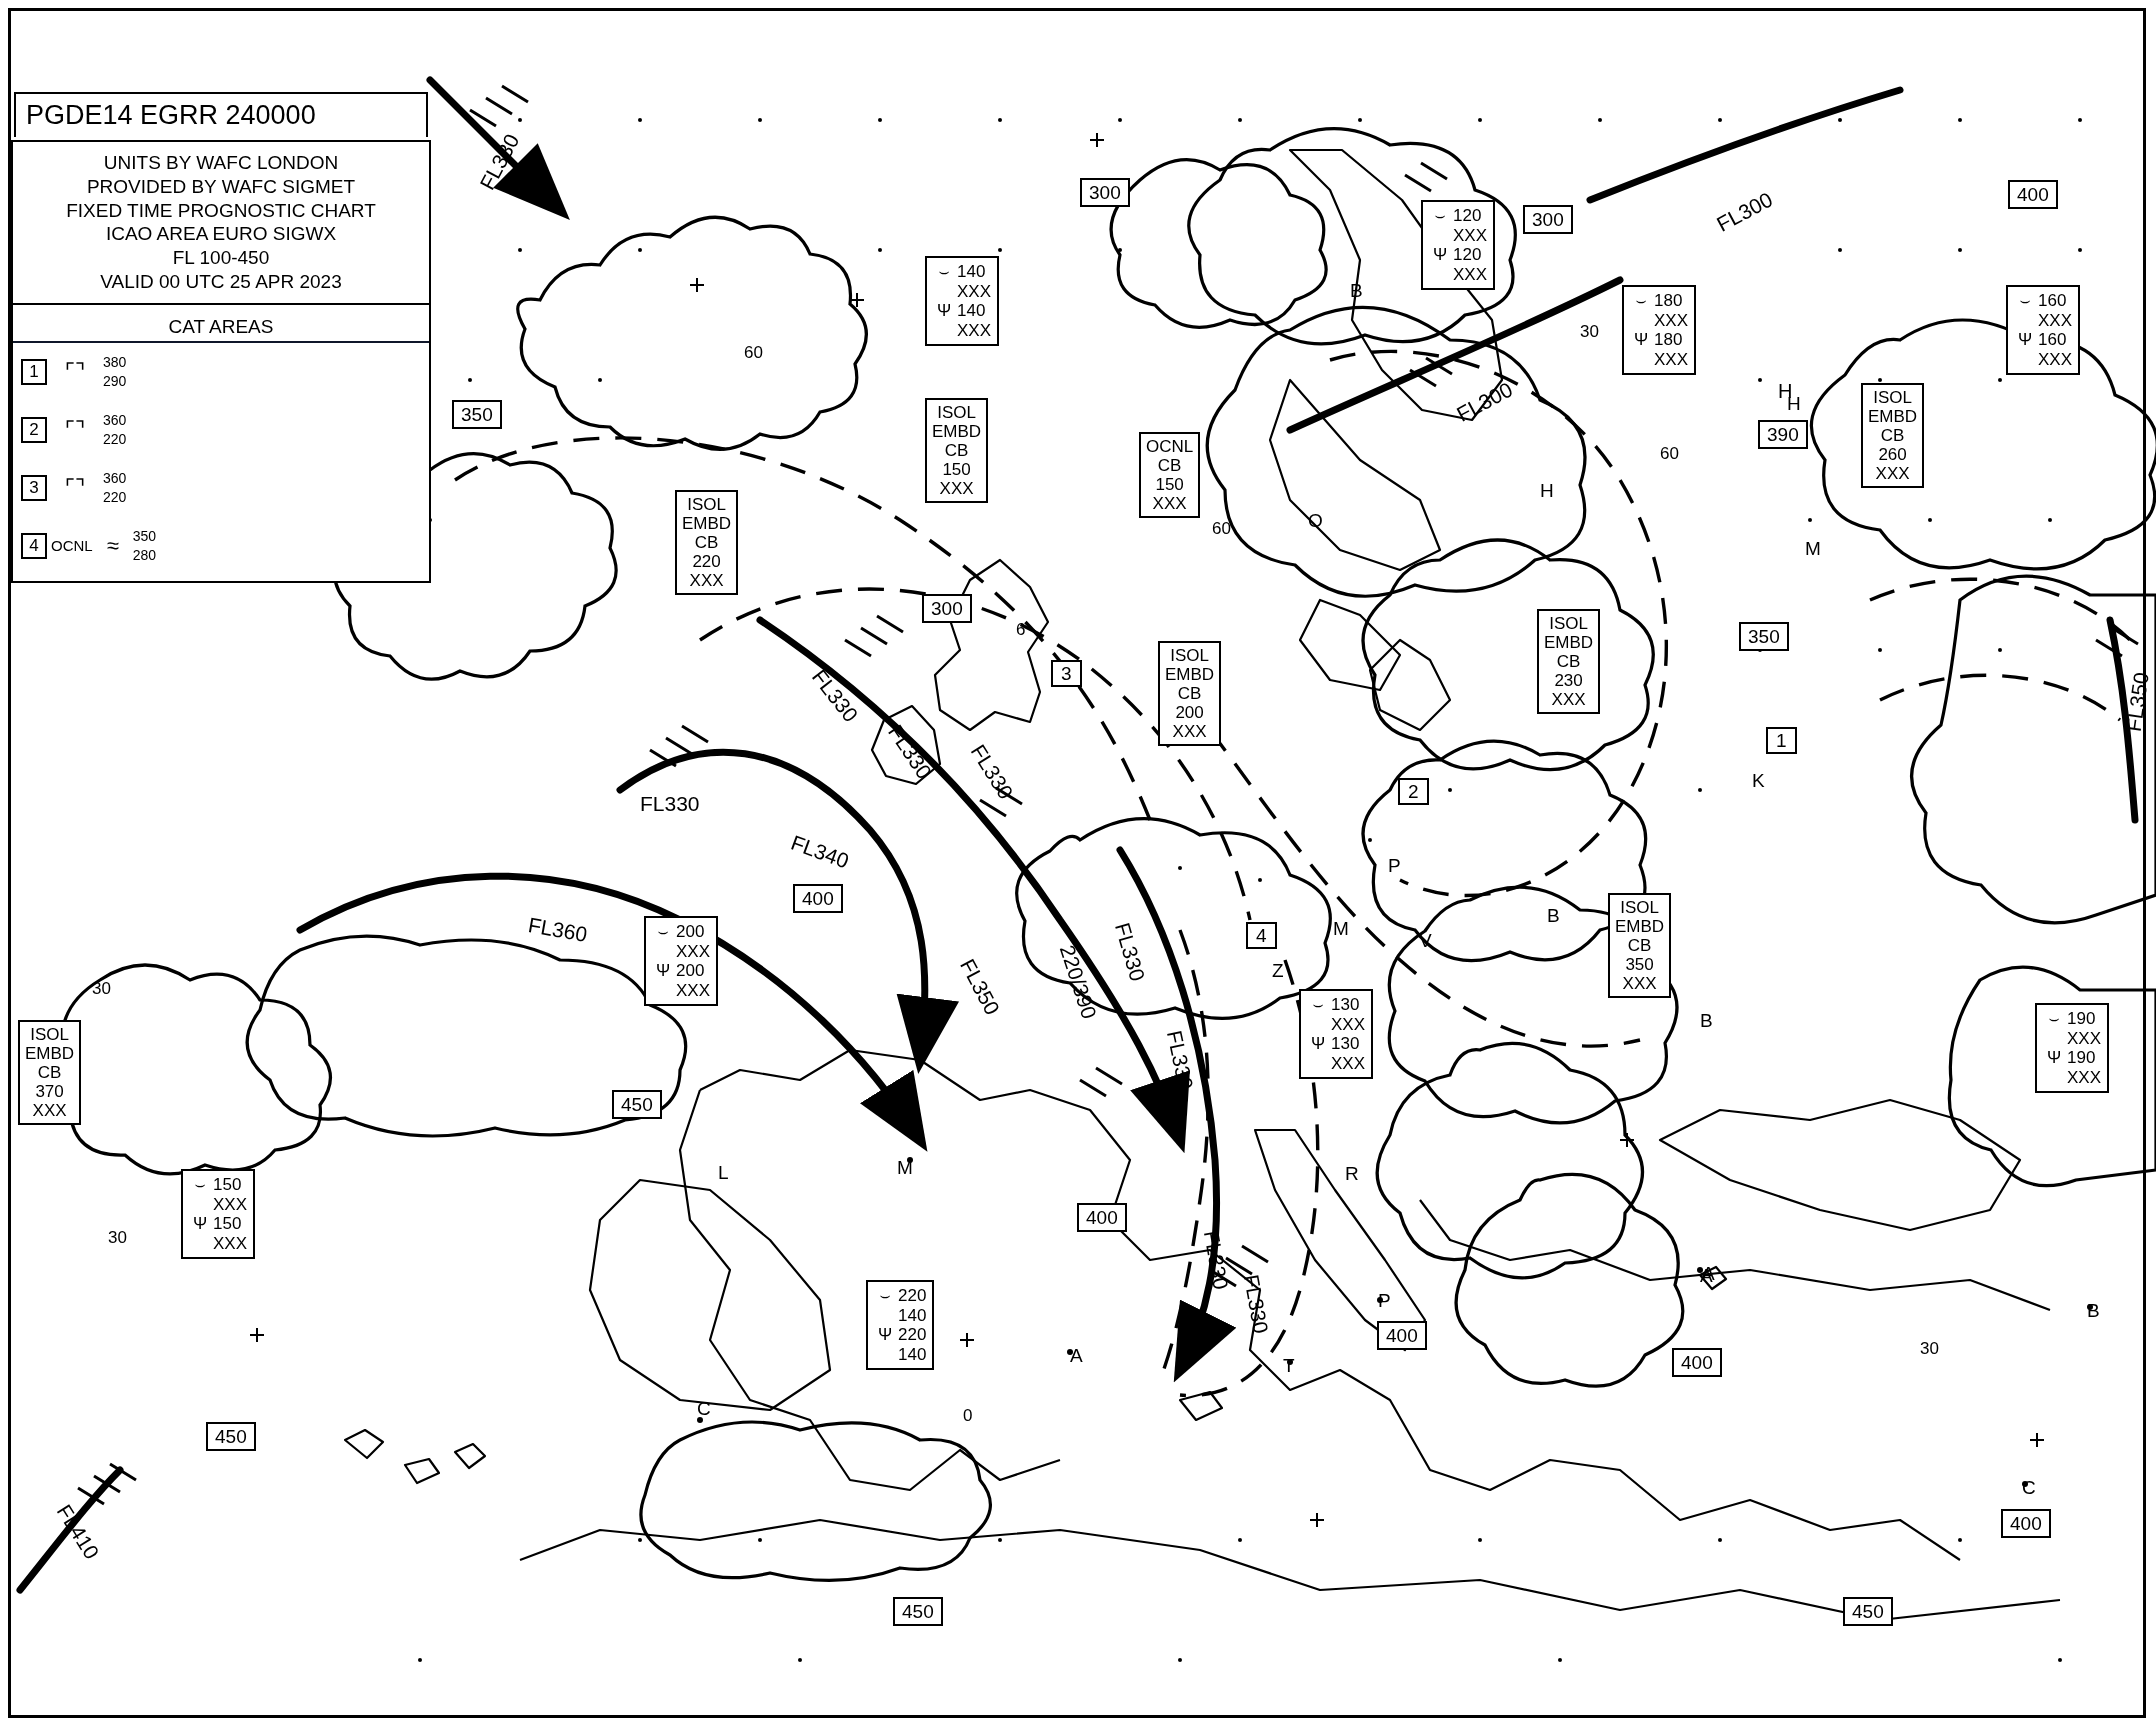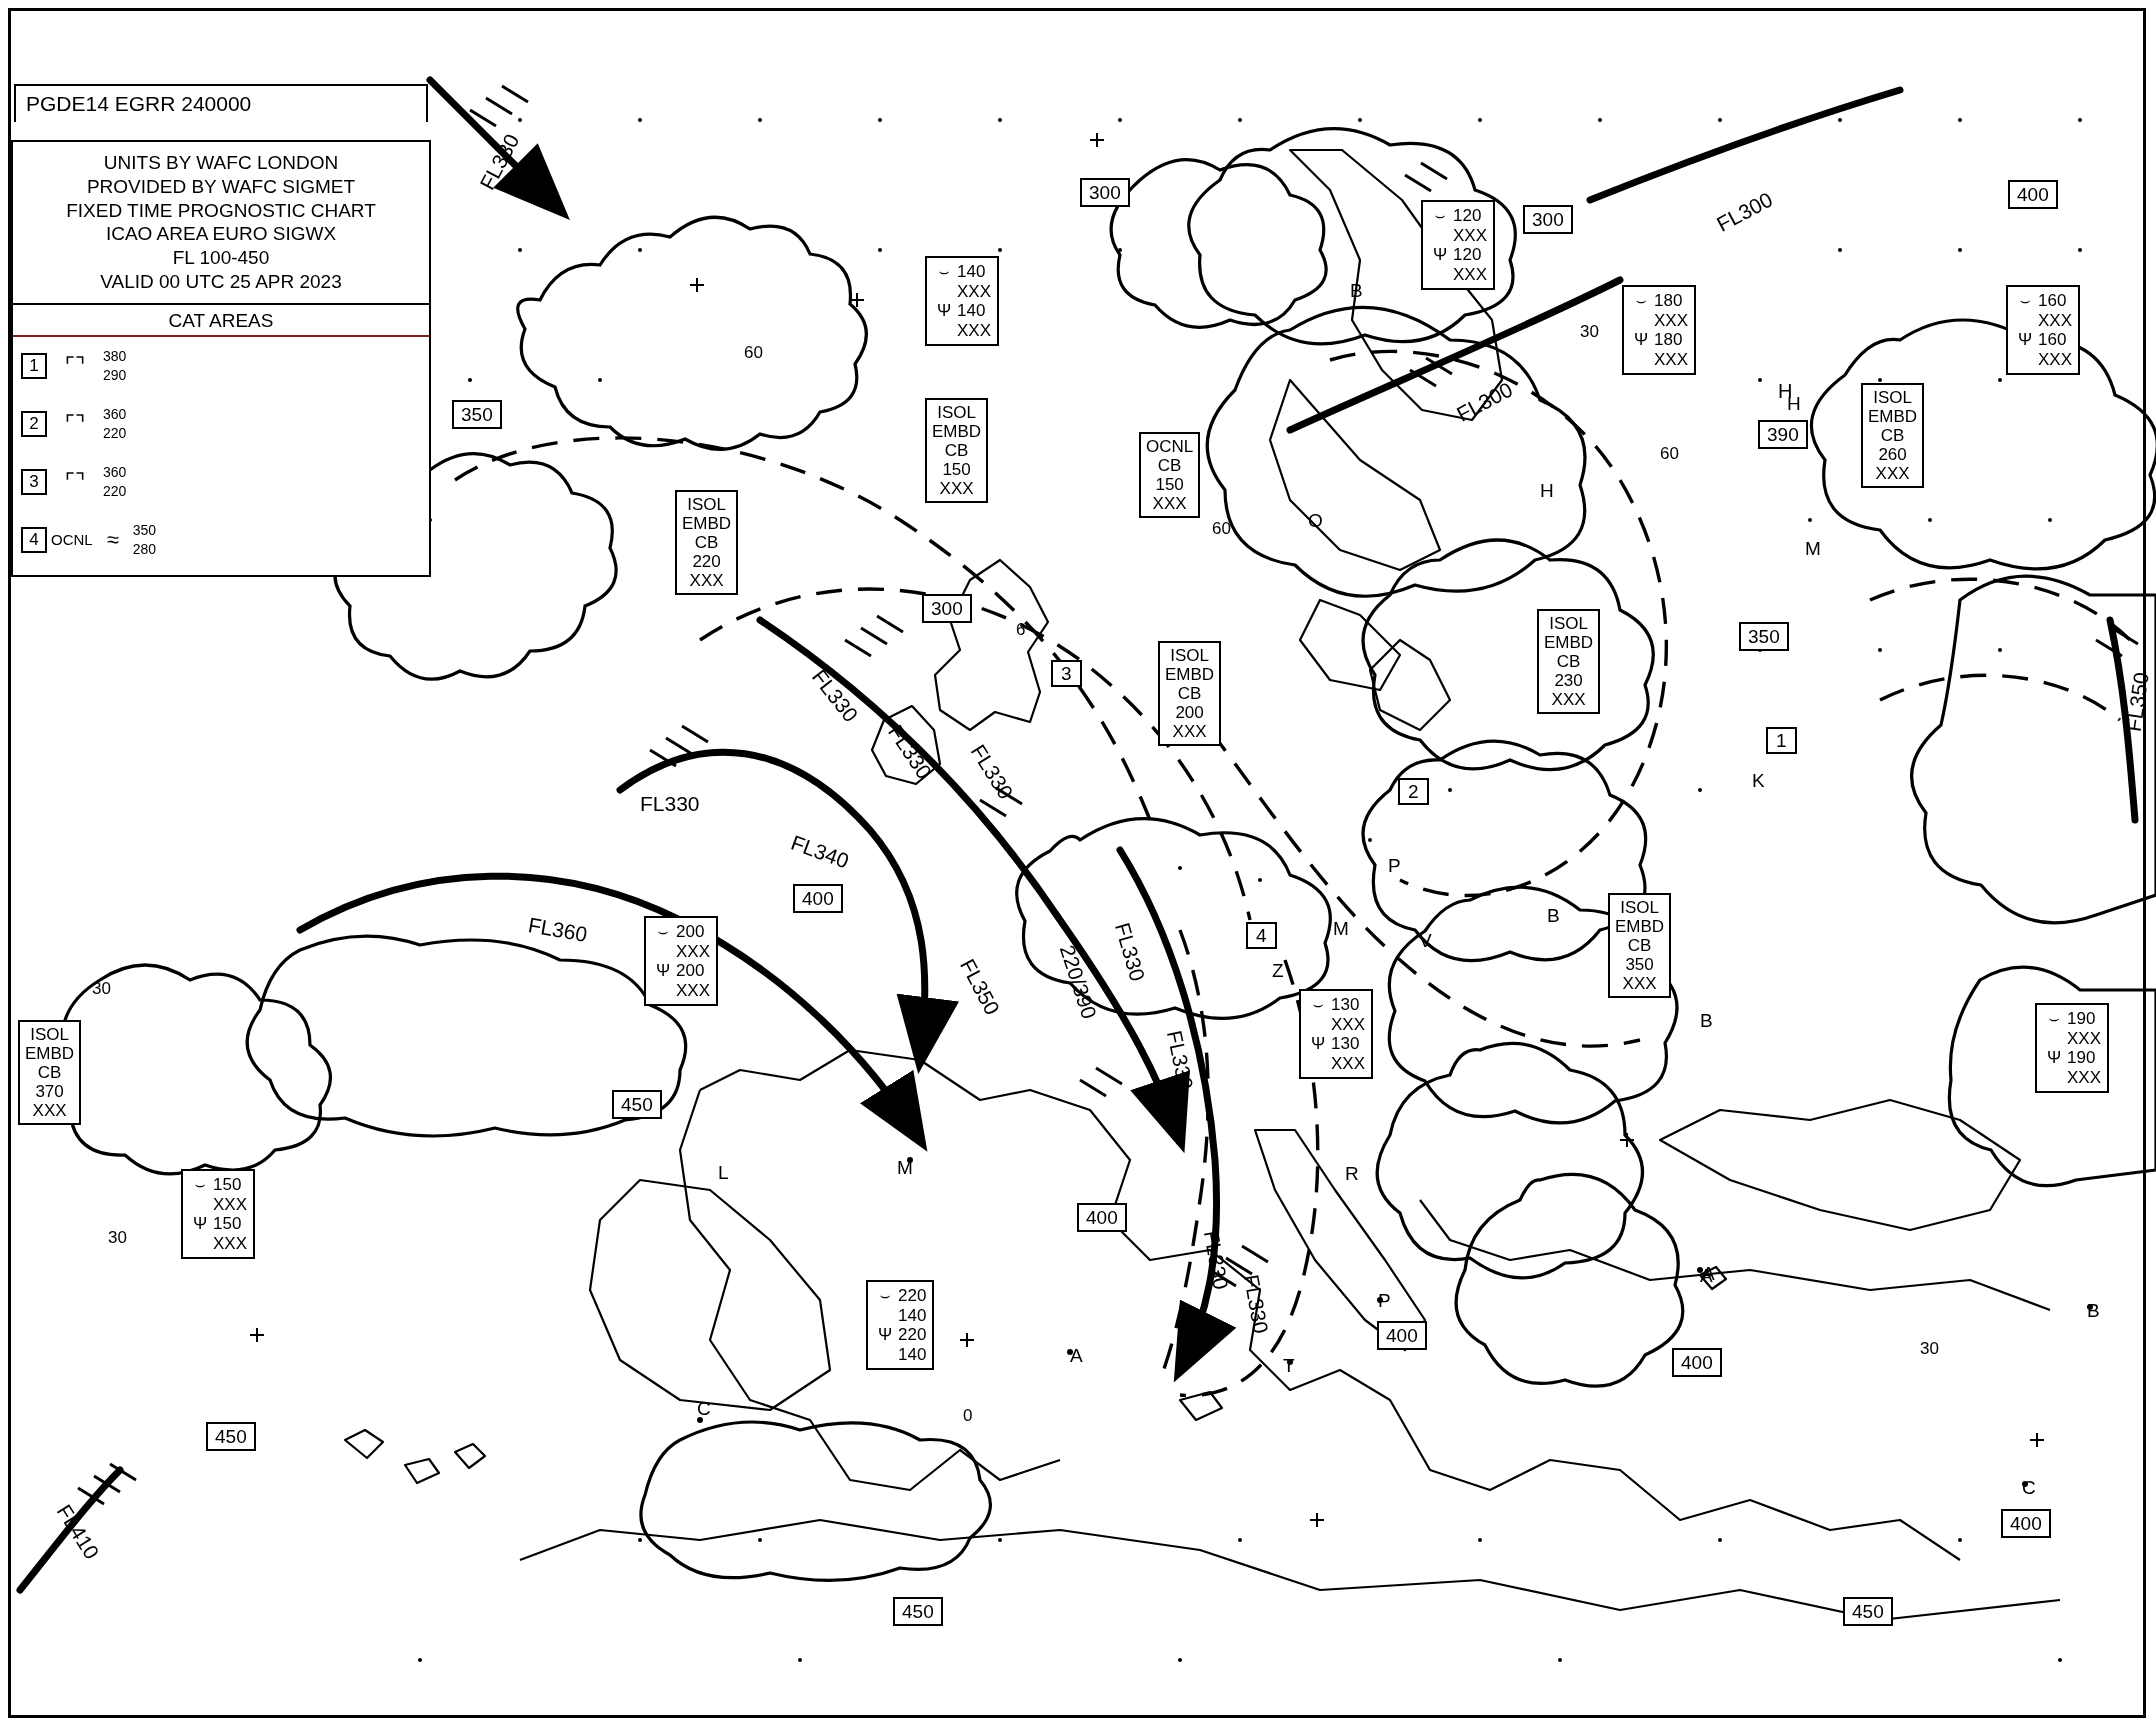--- a/index.html
+++ b/index.html
@@ -17,21 +17,21 @@
   .turb{position:absolute;border:2px solid #000;background:#fff;box-sizing:border-box;
       font-size:17px;line-height:1.15;padding:4px 6px 4px 4px;}
   .turb .rows{display:flex;align-items:center;}
   .turb .gl{width:26px;text-align:center;font-size:17px;}
   .turb .vals{text-align:right;}
   .plain{position:absolute;font-size:17px;}
 
   
   #legend{position:absolute;left:11px;top:98px;width:420px;border:2px solid #000;background:#fff;box-sizing:border-box;}
   #legend .sec{padding:9px 8px;text-align:center;font-size:19px;line-height:1.25;border-bottom:2px solid #000;}
-  #legend .catttl{text-align:center;font-size:19px;padding:5px 0 3px;border-bottom:2px solid #7f1d1d;}
+  #legend .catttl{text-align:center;font-size:19px;padding:11px 0 3px;border-bottom:2px solid #0f172a;}
   #legend .catrow{display:flex;align-items:center;height:58px;padding-left:8px;}
   #legend .num{width:26px;height:26px;border:2px solid #000;display:flex;align-items:center;justify-content:center;font-size:17px;box-sizing:border-box;}
   #legend .sym{width:56px;text-align:center;font-size:22px;}
   #legend .ocnl{font-size:15px;margin-left:4px;}
   #legend .lv{font-size:14px;line-height:1.35;}
   .cat-list{padding-bottom:6px;}
 </style>
 </head>
 <body>
 
@@ -207,21 +207,21 @@
       <path d="M1470,900 q60,-30 110,10 q60,0 70,55 q45,30 15,78 q10,50 -50,58 q-45,38 -100,10 q-60,20 -90,-30 q-50,-18 -30,-70 q-20,-48 30,-80 q20,-30 45,-31z"></path>
       <path d="M1480,1050 q50,-20 90,20 q55,10 55,65 q35,35 0,78 q0,48 -60,50 q-45,32 -95,-5 q-55,10 -70,-45 q-40,-30 -10,-78 q10,-50 60,-60 q10,-28 30,-25z"></path>
       <path d="M1540,1180 q60,-20 95,30 q55,20 40,75 q25,45 -30,70 q-25,45 -80,25 q-55,15 -80,-35 q-45,-25 -20,-75 q5,-50 55,-70 q10,-22 20,-20z"></path>
       <path d="M1080,840 q60,-40 120,-5 q70,-12 90,40 q55,18 35,68 q15,45 -45,55 q-45,35 -105,10 q-65,20 -105,-25 q-55,-8 -45,-62 q-25,-45 25,-70 q20,-22 30,-11z"></path>
       <path d="M1900,340 q60,-40 130,0 q70,-5 85,55 q60,25 35,80 q20,50 -45,65 q-45,45 -115,20 q-70,25 -110,-30 q-65,-8 -55,-70 q-35,-45 20,-85 q25,-40 55,-35z"></path>
       <path d="M1960,600 q60,-45 130,-5 l66,0 0,300 -60,20 q-70,25 -115,-30 q-65,-10 -55,-72 q-35,-45 15,-88 q10,-45 19,-125z"></path>
       <path d="M1980,980 q50,-30 100,10 l76,0 0,180 -80,10 q-55,20 -85,-30 q-50,-12 -40,-70 q-5,-50 29,-100z"></path>
     </g>
   </svg>
 
-  <div class="plain" style="left:14px;top:84px;width:414px;border:2px solid #000;border-bottom:none;background:#fff;font-size:21px;padding:6px 10px;box-sizing:border-box;">PGDE14 EGRR 240000</div>
+  <div class="plain" style="left:14px;top:92px;width:414px;border:2px solid #000;border-bottom:none;background:#fff;font-size:27px;padding:6px 10px;box-sizing:border-box;">PGDE14 EGRR 240000</div>
 
   <div id="legend" style="top:140px;">
     <div class="sec">
       <div>UNITS BY WAFC LONDON</div>
       <div>PROVIDED BY WAFC SIGMET</div>
       <div>FIXED TIME PROGNOSTIC CHART</div>
       <div>ICAO AREA EURO SIGWX</div>
       <div>FL 100-450</div>
       <div>VALID 00 UTC 25 APR 2023</div>
     </div>

